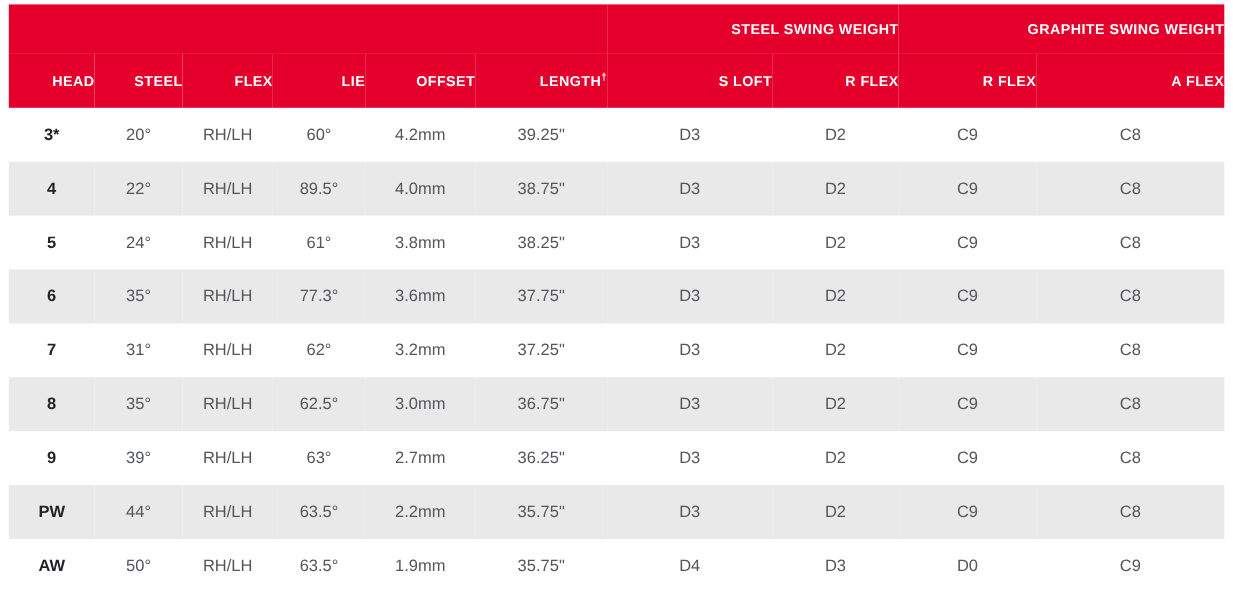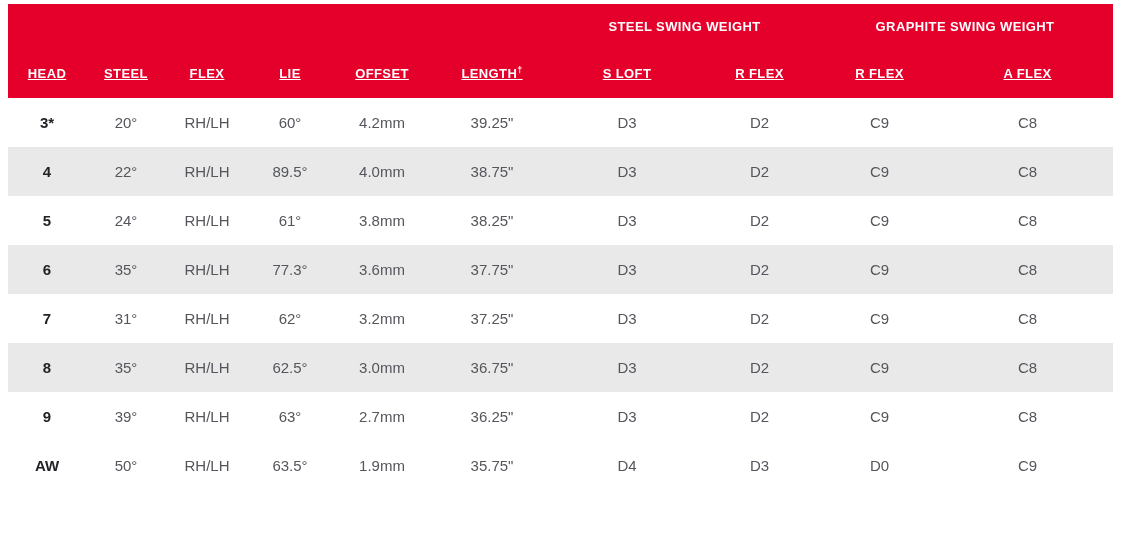--- a/index.html
+++ b/index.html
@@ -16,26 +16,26 @@
     table-layout: fixed;
     width: 1105px;
     margin: 4px 8px 0 8px;
   }
   thead th {
     background: #e4002b;
     color: #ffffff;
     font-weight: bold;
     font-size: 13px;
     letter-spacing: 0.4px;
-    text-align: center;
+    text-align: right;
     vertical-align: middle;
     padding: 0;
   }
   thead tr.group-row th { height: 45px; }
-  thead tr.col-row th   { height: 49px; text-decoration: underline; }
+  thead tr.col-row th   { height: 49px; }
   thead th sup {
     font-size: 9px;
     line-height: 0;
     vertical-align: super;
   }
   tbody td {
     height: 49px;
     text-align: center;
     vertical-align: middle;
     font-size: 15px;
@@ -161,20 +161,32 @@
         <td>39°</td>
         <td>RH/LH</td>
         <td>63°</td>
         <td>2.7mm</td>
         <td>36.25"</td>
         <td>D3</td>
         <td>D2</td>
         <td>C9</td>
         <td>C8</td>
       </tr>
+      <tr class="alt">
+        <td class="head-col">PW</td>
+        <td>44°</td>
+        <td>RH/LH</td>
+        <td>63.5°</td>
+        <td>2.2mm</td>
+        <td>35.75"</td>
+        <td>D3</td>
+        <td>D2</td>
+        <td>C9</td>
+        <td>C8</td>
+      </tr>
       <tr>
         <td class="head-col">AW</td>
         <td>50°</td>
         <td>RH/LH</td>
         <td>63.5°</td>
         <td>1.9mm</td>
         <td>35.75"</td>
         <td>D4</td>
         <td>D3</td>
         <td>D0</td>

